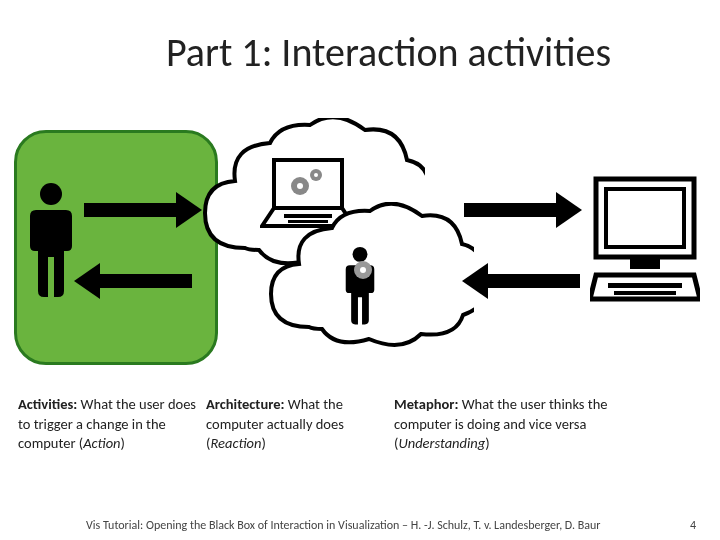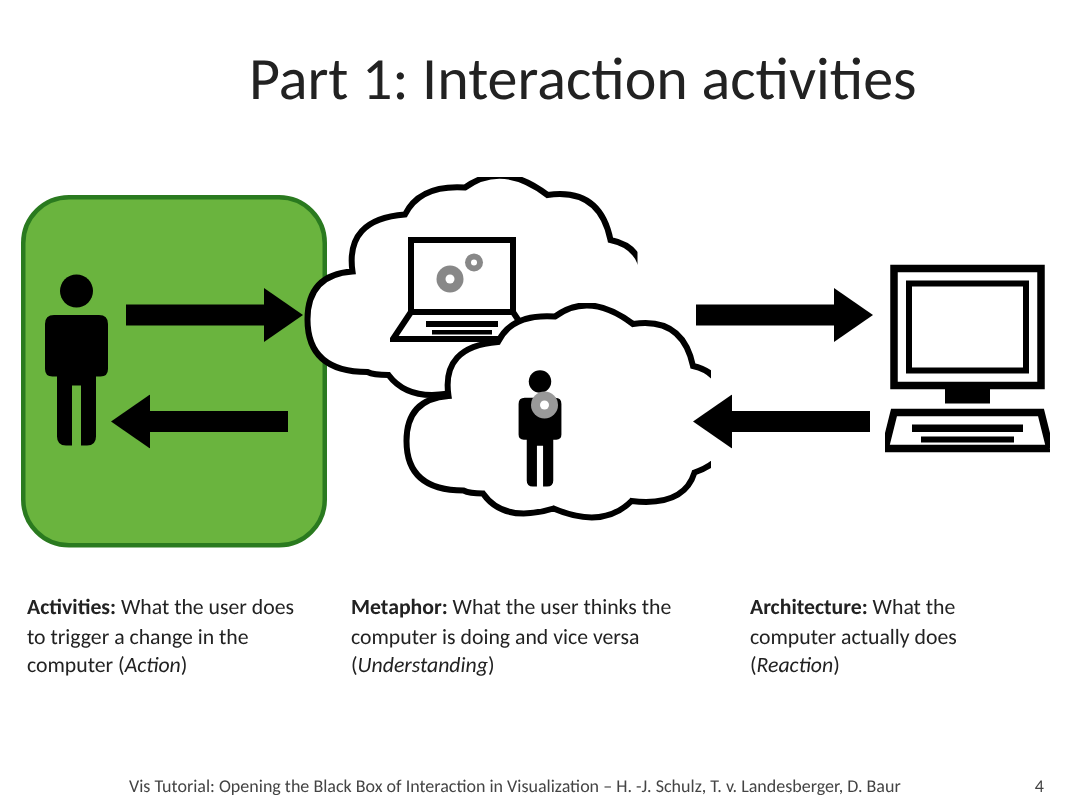--- a/index.html
+++ b/index.html
@@ -55,21 +55,21 @@
   }
   .arrow-svg {
     position: absolute;
   }
   .captions {
     position: absolute;
     top: 395px;
     left: 18px;
     width: 690px;
     display: flex;
-    gap: 36px;
+    gap: 8px;
   }
   .caption {
     font-size: 14.5px;
     line-height: 1.35;
     color: #222;
   }
   .caption .bold { font-weight: 700; }
   .caption .ital { font-style: italic; }
   .c1 { width: 180px; }
   .c2 { width: 230px; }
@@ -171,24 +171,24 @@
       <rect x="24" y="116" width="62" height="4" fill="#000"></rect>
     </svg>
   </div>
 
 </div>
 
 <div class="captions">
   <div class="caption c1">
     <span class="bold">Activities:</span><span> What the user does to trigger a change in the computer (</span><span class="ital">Action</span><span>)</span>
   </div>
+  <div class="caption c3">
+    <span class="bold">Architecture:</span><span> What the computer actually does (</span><span class="ital">Reaction</span><span>)</span>
+  </div>
   <div class="caption c2">
     <span class="bold">Metaphor:</span><span> What the user thinks the computer is doing and vice versa (</span><span class="ital">Understanding</span><span>)</span>
-  </div>
-  <div class="caption c3">
-    <span class="bold">Architecture:</span><span> What the computer actually does (</span><span class="ital">Reaction</span><span>)</span>
   </div>
 </div>
 
 <div class="footer">
   <span class="footer-text">Vis Tutorial: Opening the Black Box of Interaction in Visualization – H. -J. Schulz, T. v. Landesberger, D. Baur</span>
   <span class="page-num">4</span>
 </div>
 
 </body></html>

